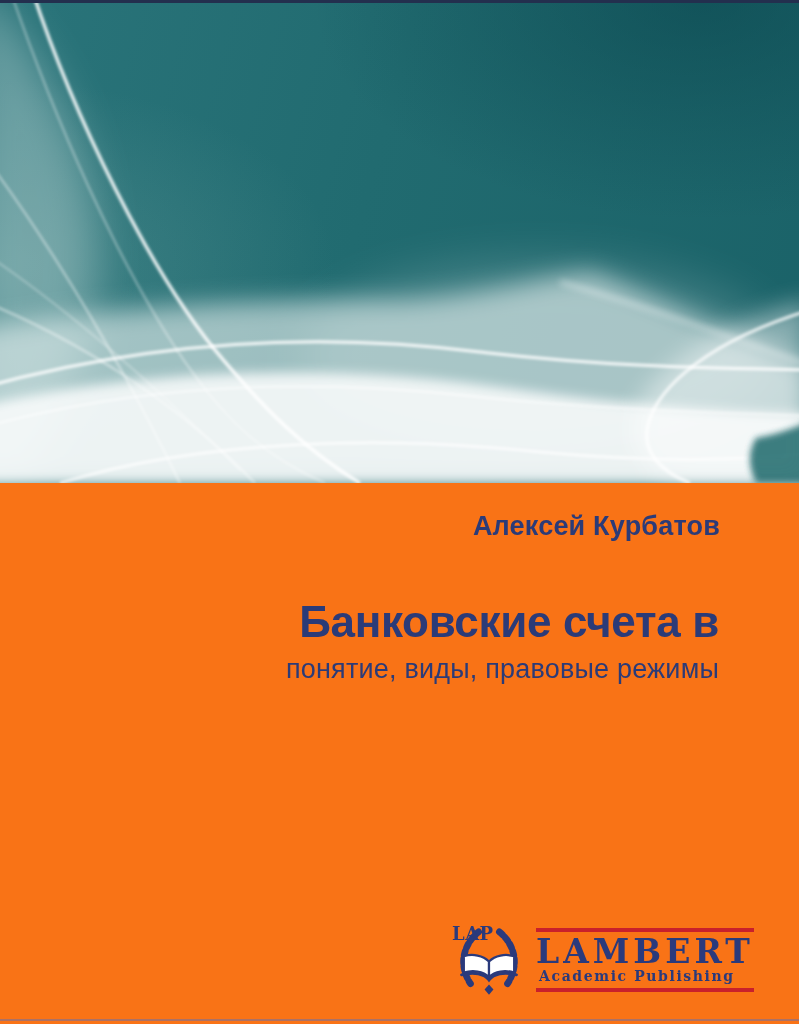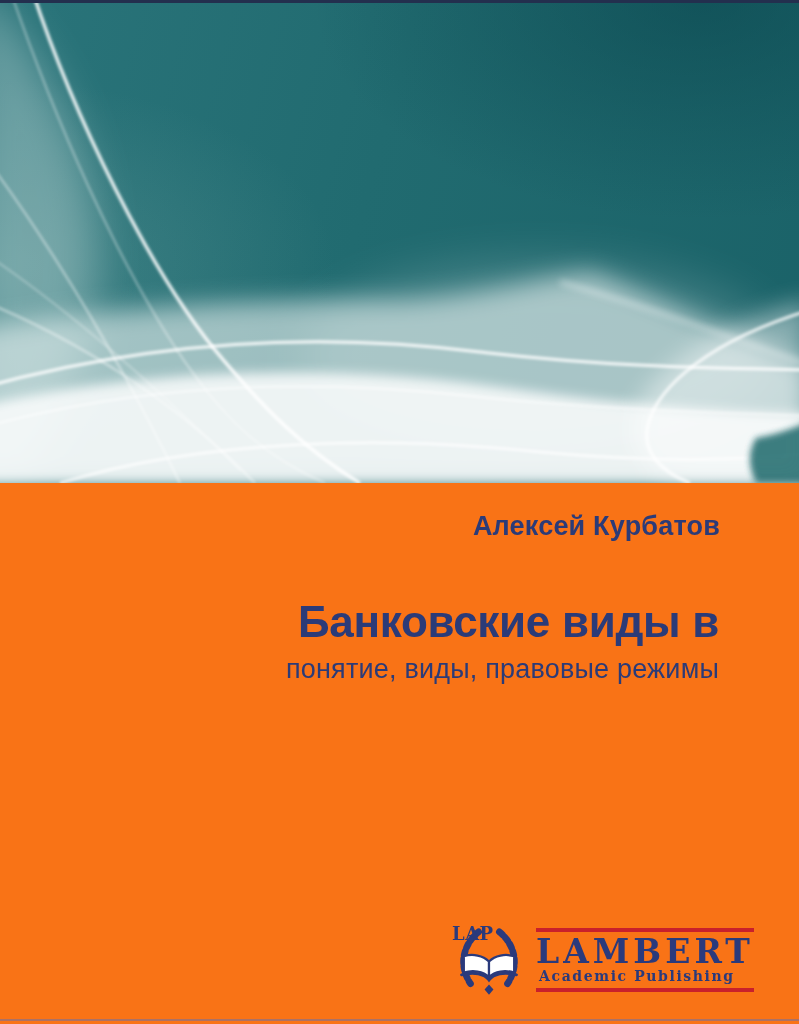--- a/index.html
+++ b/index.html
@@ -133,21 +133,21 @@
       <path d="M810,300 C700,330 642,380 632,420 C626,448 646,470 682,483 L810,483 Z" fill="#ffffff" opacity="0.45" filter="url(#b12)"></path>
       <path d="M810,310 C712,340 658,385 648,425 C642,450 658,470 690,483" fill="none" stroke="#ffffff" stroke-width="3" opacity="0.8" filter="url(#b1)"></path>
 
       <path d="M756,438 C778,434 794,428 812,420 L812,483 L756,483 C748,466 748,451 756,438 Z" fill="#1d676b" opacity="0.85" filter="url(#b3)"></path>
     </svg>
   </div>
 
   <div class="author">Алексей Курбатов</div>
 
   <div class="title-block">
-    <span class="title-line">Банковские виды в</span>
+    <span class="title-line">Банковские счета в</span>
     <span class="subtitle">понятие, виды, правовые режимы</span>
   </div>
 
   <div class="logo">
     <div class="emblem">
       <svg width="74" height="74" viewBox="0 0 100 100">
 
         <g fill="none" stroke="#2a3a7c" stroke-width="9" stroke-linecap="round" stroke-dasharray="6 4.6">
           <path d="M36,12 C14,30 9,58 25,82"></path>
           <path d="M64,12 C86,30 91,58 75,82"></path>

